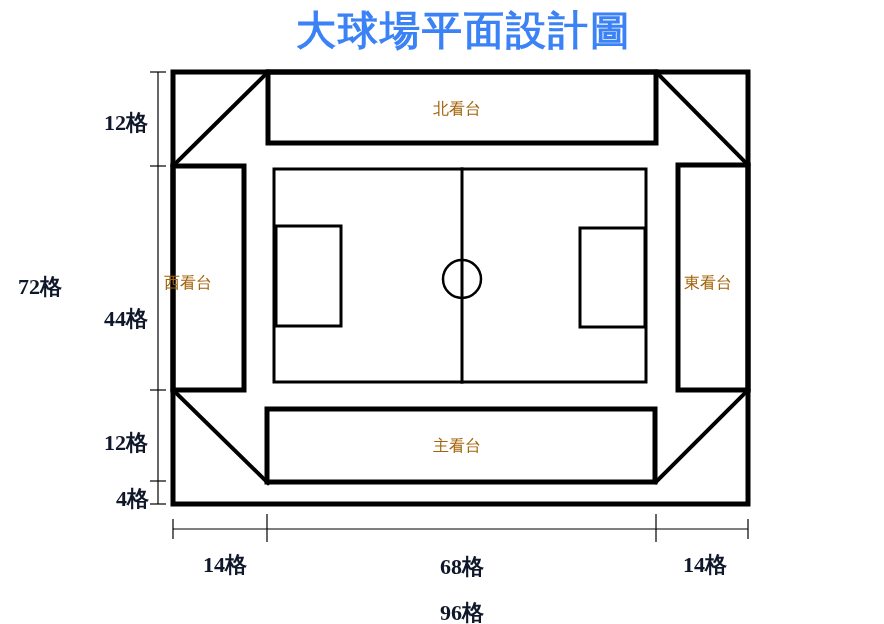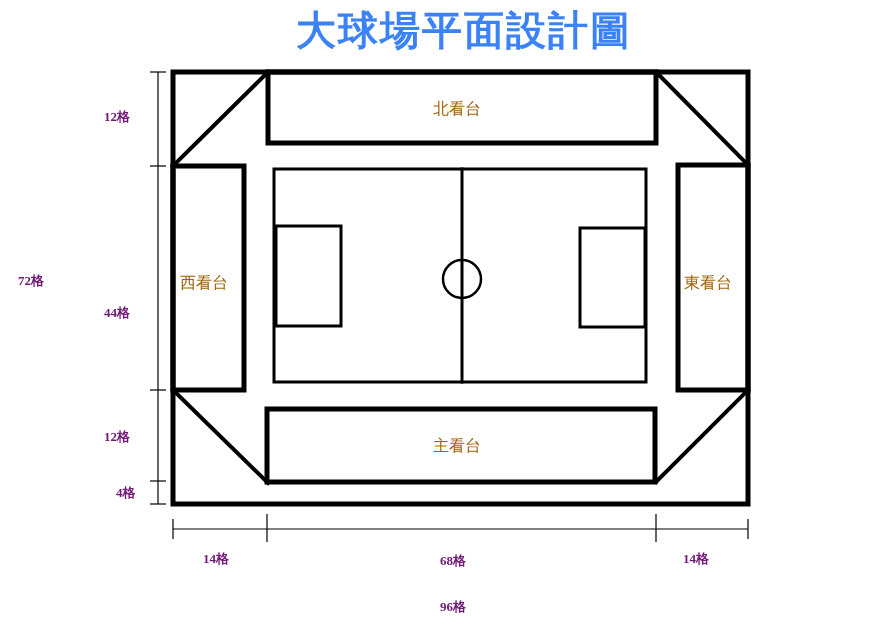--- a/index.html
+++ b/index.html
@@ -1,19 +1,19 @@
 <!DOCTYPE html>
 <html><head>
 <meta charset="utf-8">
 <style>
   html, body { margin:0; padding:0; background:#ffffff; }
   body { width:884px; height:624px; position:relative; overflow:hidden; font-family:"DejaVu Sans", sans-serif; }
   .title { position:absolute; left:262px; top:4px; width:404px; text-align:center; font-size:40px; font-weight:bold; color:#3b82f6; letter-spacing:2px; font-family:"DejaVu Sans", sans-serif; line-height:52px; }
   svg { position:absolute; left:0; top:0; }
-  .lbl { position:absolute; font-family:"Liberation Serif", serif; font-weight:bold; font-size:13px; color:#701a75; white-space:nowrap; }
+  .lbl { position:absolute; font-family:"Liberation Serif", serif; font-weight:bold; font-size:22px; color:#0f172a; white-space:nowrap; }
   .stand { position:absolute; font-family:"DejaVu Sans", sans-serif; font-size:16px; color:#a16207; white-space:nowrap; }
 </style>
 </head>
 <body>
 
 <div class="title">大球場平面設計圖</div>
 
 <svg width="884" height="624" viewBox="0 0 884 624">
   <g fill="none" stroke="#000" stroke-linecap="square">
 
@@ -48,21 +48,21 @@
     <line x1="150" y1="504" x2="166" y2="504"></line>
     <line x1="173" y1="529" x2="748" y2="529"></line>
     <line x1="173" y1="519" x2="173" y2="539"></line>
     <line x1="267" y1="514" x2="267" y2="542"></line>
     <line x1="656" y1="514" x2="656" y2="542"></line>
     <line x1="748" y1="519" x2="748" y2="539"></line>
   </g>
 </svg>
 
 <div class="stand" style="left:433px;top:99px;">北看台</div>
-<div class="stand" style="left:180px;top:273px;">西看台</div>
+<div class="stand" style="left:164px;top:273px;">西看台</div>
 <div class="stand" style="left:684px;top:273px;">東看台</div>
 <div class="stand" style="left:433px;top:436px;font-family:Liberation Mono, monospace;">主看台</div>
 
 <div class="lbl" style="left:18px;top:272px;">72格</div>
 <div class="lbl" style="left:104px;top:108px;">12格</div>
 <div class="lbl" style="left:104px;top:272px;margin-top:32px;">44格</div>
 <div class="lbl" style="left:104px;top:428px;">12格</div>
 <div class="lbl" style="left:116px;top:484px;font-family:Liberation Serif, serif;">4格</div>
 
 <div class="lbl" style="left:203px;top:550px;">14格</div>

